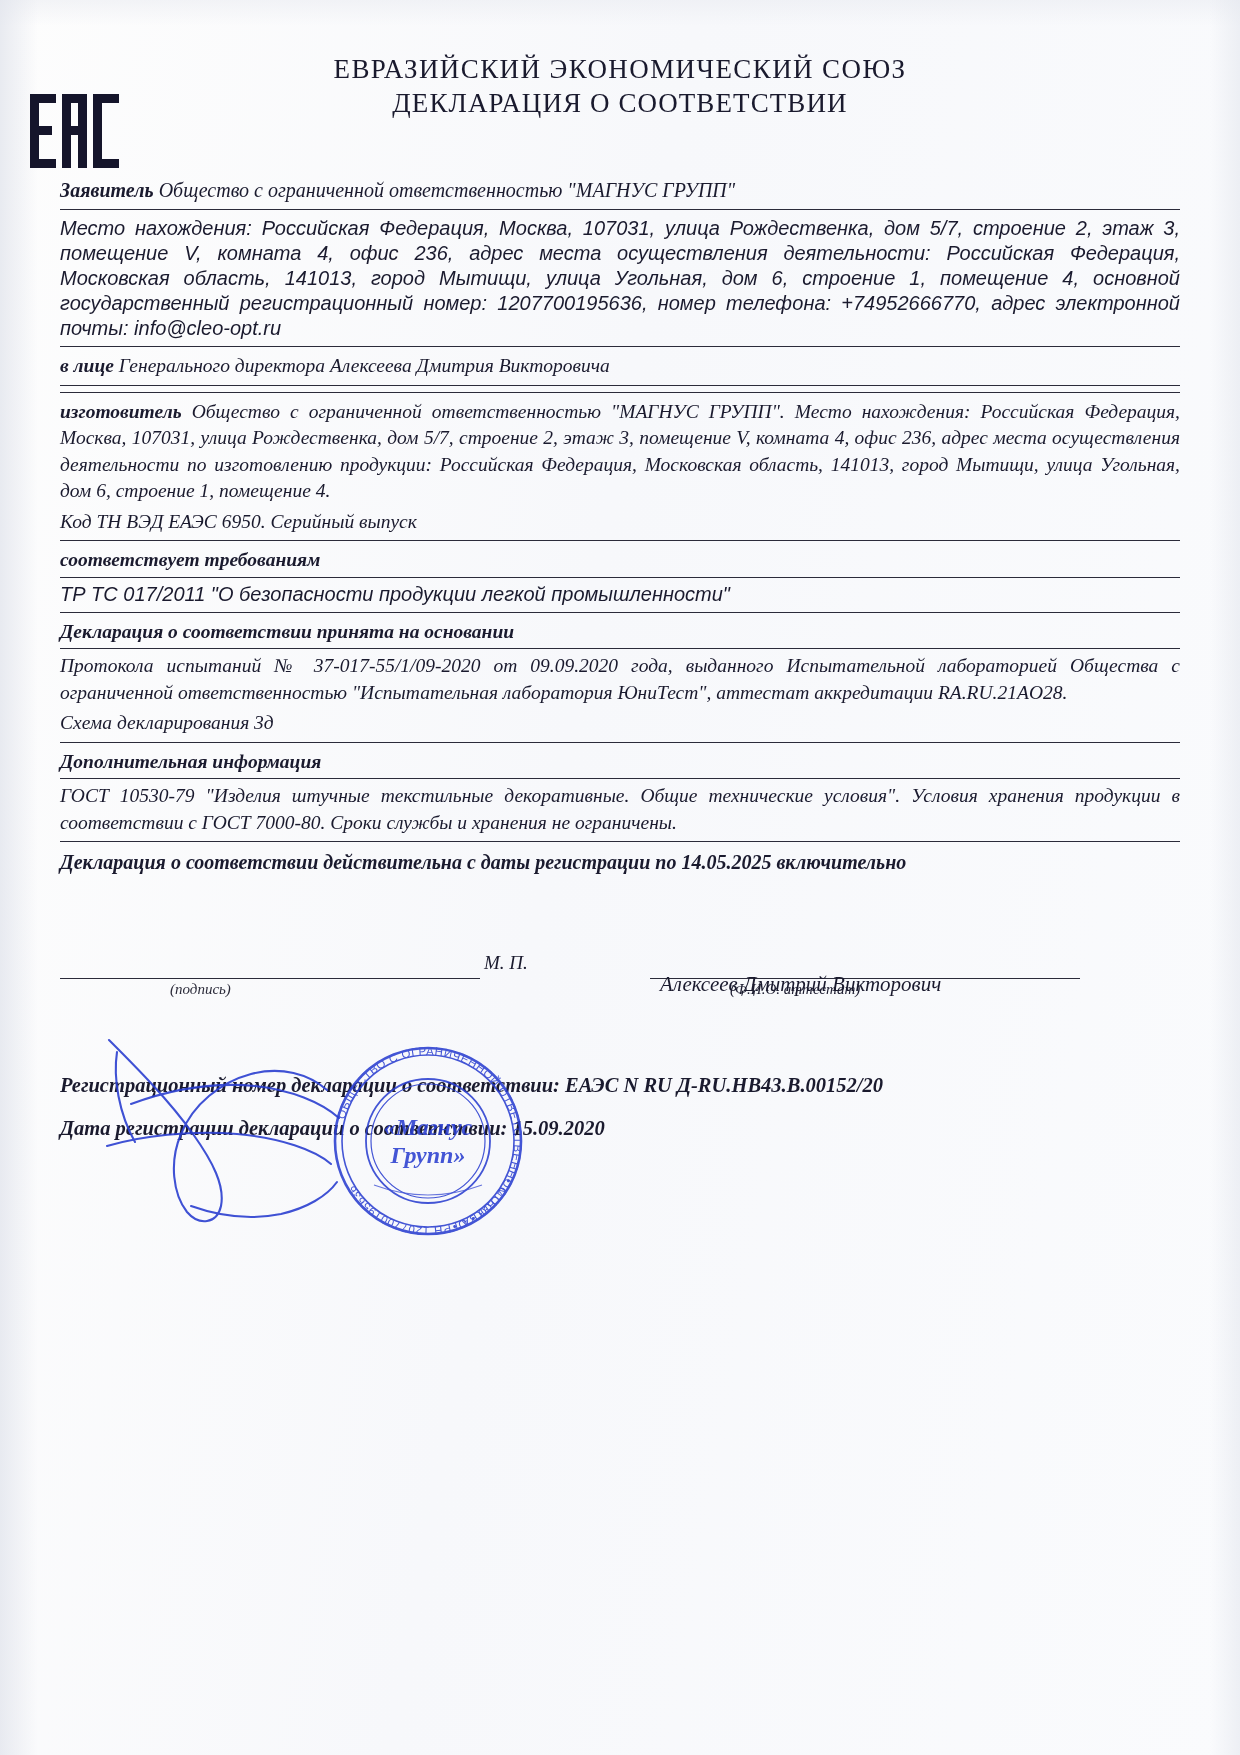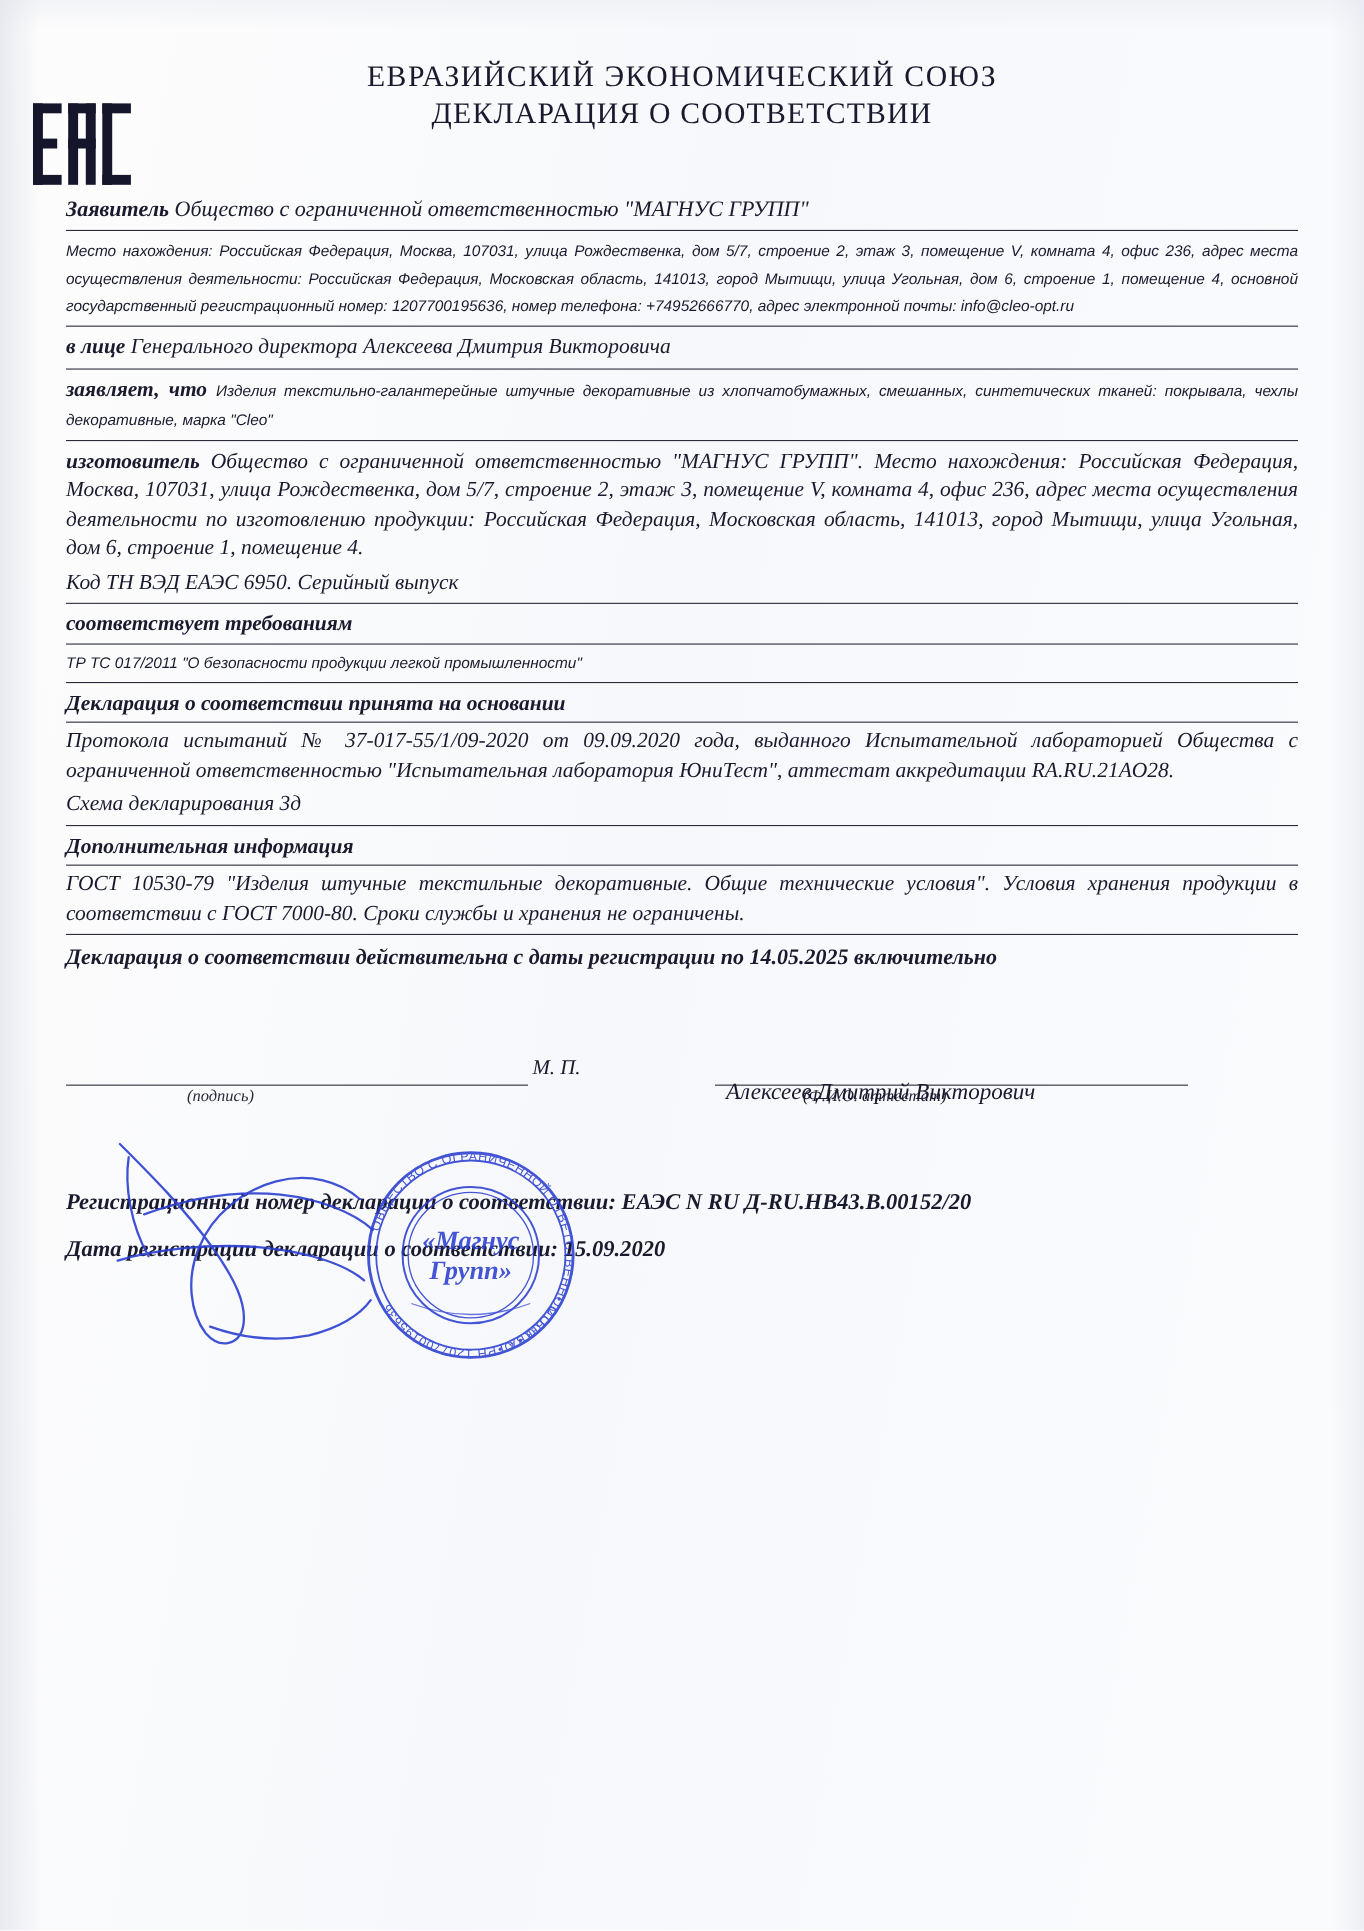--- a/index.html
+++ b/index.html
@@ -77,21 +77,21 @@
     font-weight: bold;
   }
   .hr {
     border: 0;
     border-top: 1.1px solid #2b2b3a;
     margin: 5px 0 6px 0;
   }
   .hr.tight { margin: 3px 0 4px 0; }
   .sans {
     font-family: "Liberation Sans", sans-serif;
-    font-size: 14px;
+    font-size: 20px;
     line-height: 25px;
   }
   .mt4 { margin-top: 4px; }
   .justify { text-align: justify; text-justify: inter-word; }
 
   .applicant-line { font-size: 20px; line-height: 28px; margin-bottom: 3px;}
   .applicant-line .lead { font-size: 20px; }
 
   
   .sign-area {
@@ -224,24 +224,20 @@
 
       <hr class="hr">
 
       <div class="row">
         <span class="lead">в лице</span>
         <span>Генерального директора Алексеева Дмитрия Викторовича</span>
       </div>
 
       <hr class="hr">
 
-      <div class="row">
-        <span class="lead">заявляет, что</span>
-        <span class="sans">Изделия текстильно-галантерейные штучные декоративные из хлопчатобумажных, смешанных, синтетических тканей: покрывала, чехлы декоративные, марка "Cleo"</span>
-      </div>
 
       <hr class="hr">
 
       <div class="row justify">
         <span class="lead">изготовитель</span>
         <span>Общество с ограниченной ответственностью "МАГНУС ГРУПП". Место нахождения: Российская Федерация, Москва, 107031, улица Рождественка, дом 5/7, строение 2, этаж 3, помещение V, комната 4, офис 236, адрес места осуществления деятельности по изготовлению продукции: Российская Федерация, Московская область, 141013, город Мытищи, улица Угольная, дом 6, строение 1, помещение 4.</span>
       </div>
 
 
       <div class="row mt4">

